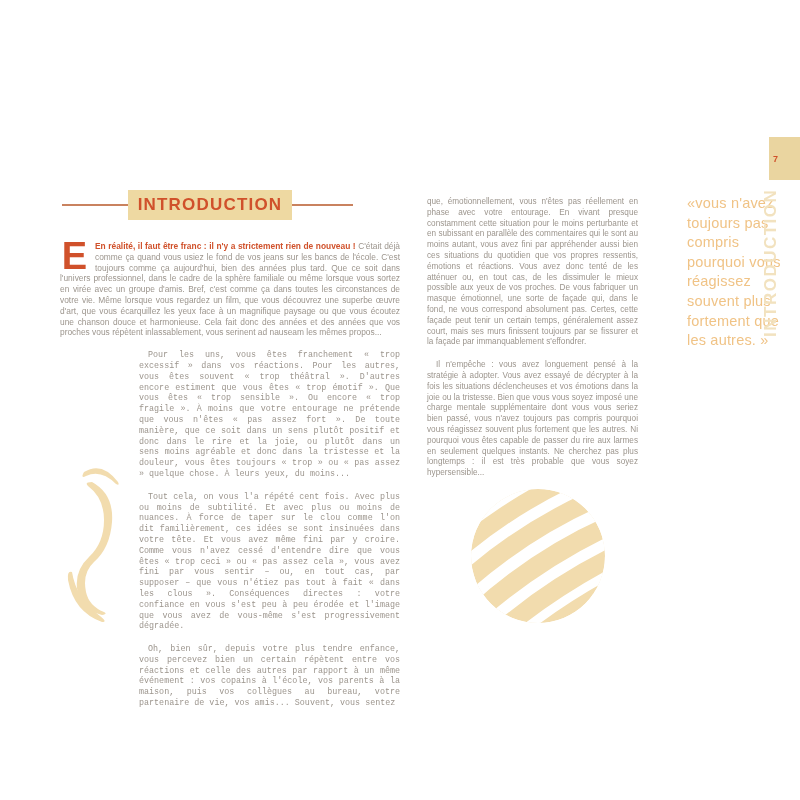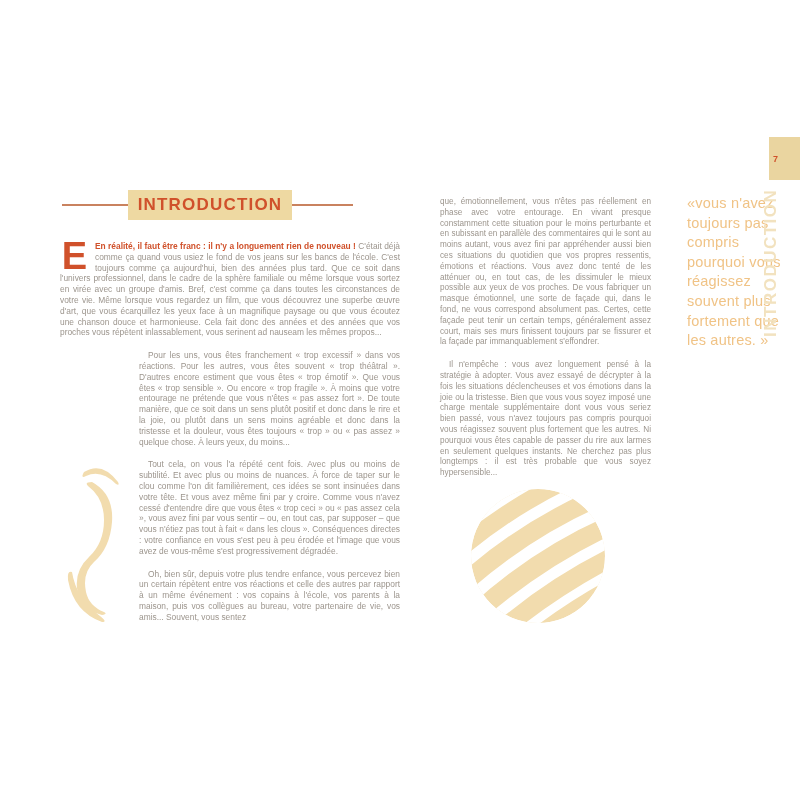--- a/index.html
+++ b/index.html
@@ -34,25 +34,25 @@
   }
   .left-col p{margin:0 0 12px 0;}
   .drop-cap{
     float:left;
     width:29px;height:31px;
     margin:1px 6px 0 0;
     color:#d0512b;font-weight:bold;font-size:38px;line-height:29px;
     text-align:center;
   }
   .lead{color:#d0512b;font-weight:bold;}
-  .indented{margin-left:79px !important;text-indent:9px;}
+  .indented{margin-left:79px !important;text-indent:9px;font-family:Liberation Mono, monospace;}
 
   
   .right-col{
-    position:absolute;left:440px;top:197px;width:211px;
+    position:absolute;left:427px;top:197px;width:211px;
     color:#9c958d;font-size:8.2px;line-height:10.8px;text-align:justify;
   }
   .right-col p{margin:0 0 12px 0;}
   .right-col p + p{text-indent:9px;}
 
   
   .pull-quote{
     position:absolute;left:687px;top:194px;width:94px;
     color:#f0c386;font-weight:normal;font-size:14.5px;line-height:19.6px;
     letter-spacing:0.2px;
@@ -85,21 +85,21 @@
 
   <div class="title-row">
     <div class="title-rule rule-left"></div>
     <div class="title-box">INTRODUCTION</div>
     <div class="title-rule rule-right"></div>
   </div>
 
   <div class="left-col">
     <p>
       <span class="drop-cap">E</span>
-      <span class="lead">En réalité, il faut être franc : il n'y a longuement rien de nouveau !</span>
+      <span class="lead">En réalité, il faut être franc : il n'y a strictement rien de nouveau !</span>
       <span>C'était déjà comme ça quand vous usiez le fond de vos jeans sur les bancs de l'école. C'est toujours comme ça aujourd'hui, bien des années plus tard. Que ce soit dans l'univers professionnel, dans le cadre de la sphère familiale ou même lorsque vous sortez en virée avec un groupe d'amis. Bref, c'est comme ça dans toutes les circonstances de votre vie. Même lorsque vous regardez un film, que vous découvrez une superbe œuvre d'art, que vous écarquillez les yeux face à un magnifique paysage ou que vous écoutez une chanson douce et harmonieuse. Cela fait donc des années et des années que vos proches vous répètent inlassablement, vous serinent ad nauseam les mêmes propos...</span>
     </p>
     <p class="indented">Pour les uns, vous êtes franchement « trop excessif » dans vos réactions. Pour les autres, vous êtes souvent « trop théâtral ». D'autres encore estiment que vous êtes « trop émotif ». Que vous êtes « trop sensible ». Ou encore « trop fragile ». À moins que votre entourage ne prétende que vous n'êtes « pas assez fort ». De toute manière, que ce soit dans un sens plutôt positif et donc dans le rire et la joie, ou plutôt dans un sens moins agréable et donc dans la tristesse et la douleur, vous êtes toujours « trop » ou « pas assez » quelque chose. À leurs yeux, du moins...</p>
     <p class="indented">Tout cela, on vous l'a répété cent fois. Avec plus ou moins de subtilité. Et avec plus ou moins de nuances. À force de taper sur le clou comme l'on dit familièrement, ces idées se sont insinuées dans votre tête. Et vous avez même fini par y croire. Comme vous n'avez cessé d'entendre dire que vous êtes « trop ceci » ou « pas assez cela », vous avez fini par vous sentir – ou, en tout cas, par supposer – que vous n'étiez pas tout à fait « dans les clous ». Conséquences directes : votre confiance en vous s'est peu à peu érodée et l'image que vous avez de vous-même s'est progressivement dégradée.</p>
     <p class="indented">Oh, bien sûr, depuis votre plus tendre enfance, vous percevez bien un certain répètent entre vos réactions et celle des autres par rapport à un même événement : vos copains à l'école, vos parents à la maison, puis vos collègues au bureau, votre partenaire de vie, vos amis... Souvent, vous sentez</p>
   </div>
 
   <svg class="swoosh" width="70" height="170" viewBox="0 0 70 170">
     <g fill="#f2dcae">
       <path d="M22,12 Q40,1 56,22 Q58,26 54,24 Q39,9 24,16 Q18,19 22,12 Z"></path>

